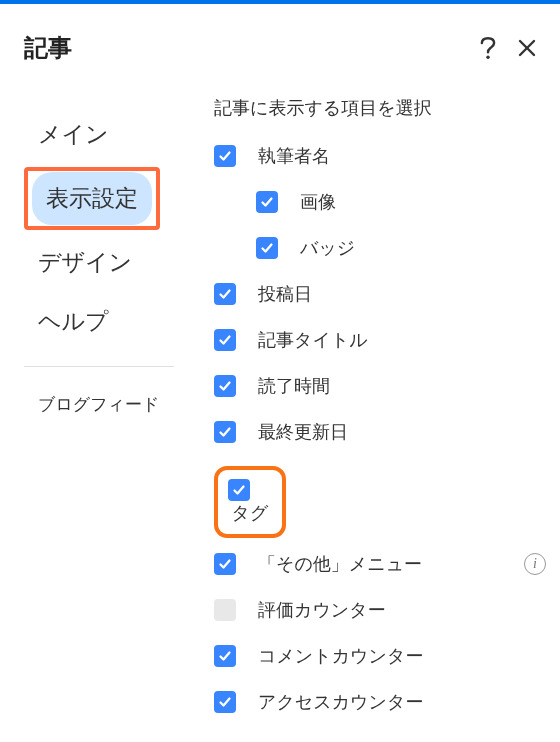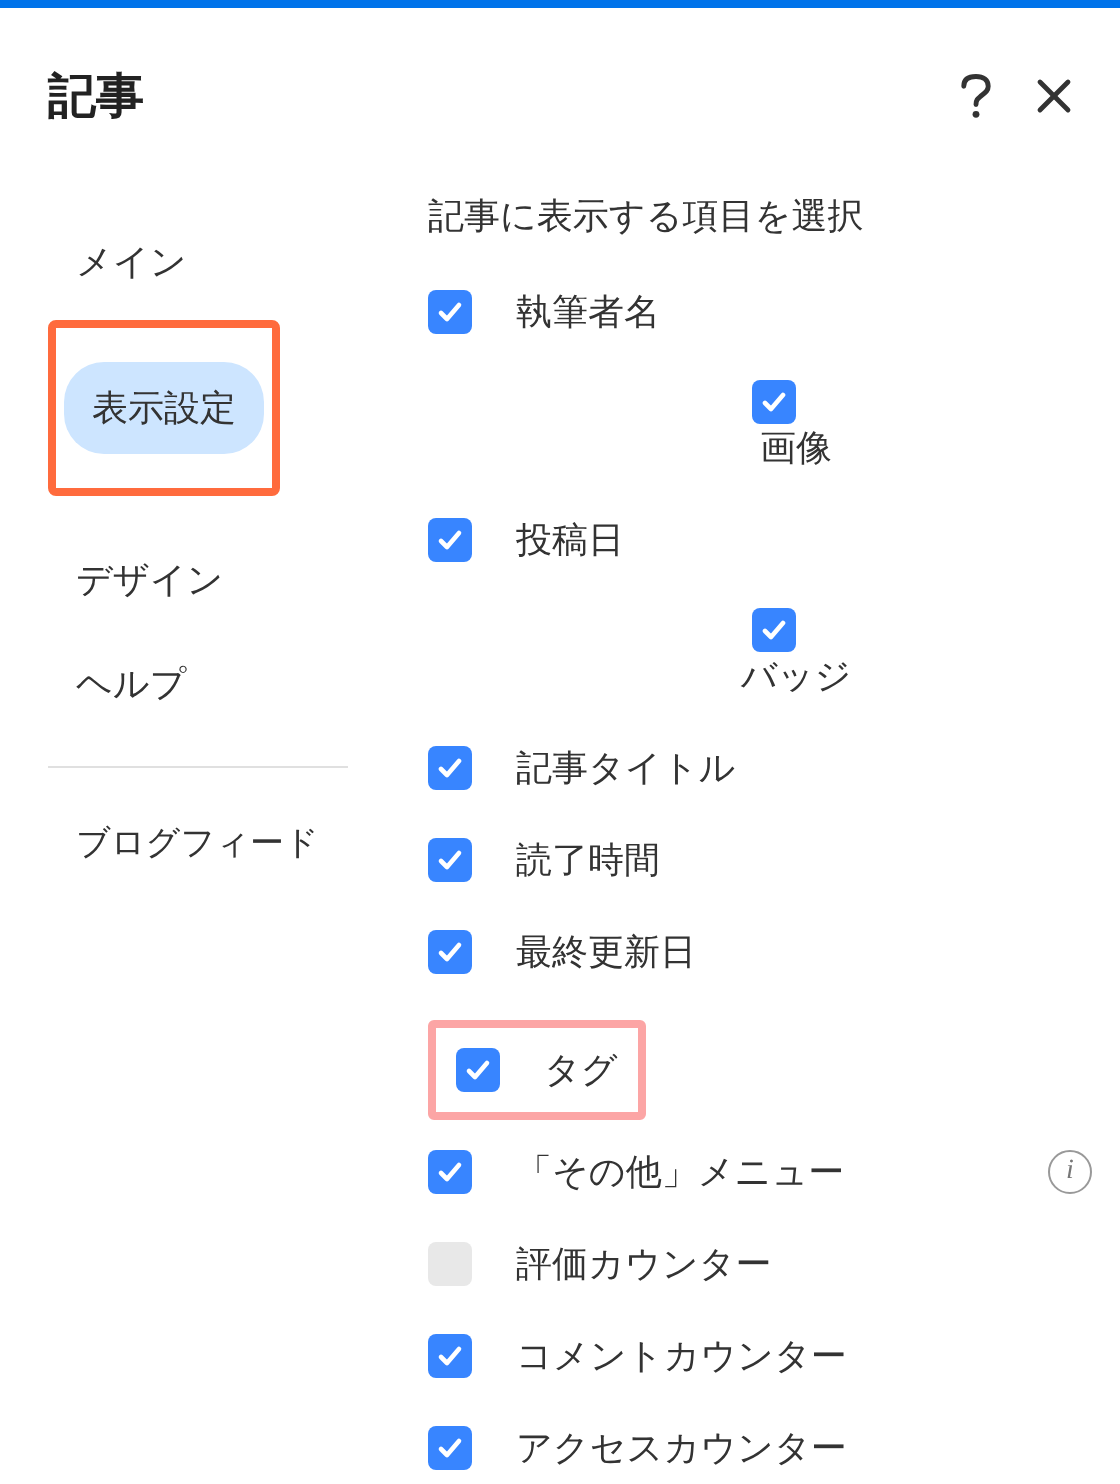--- a/index.html
+++ b/index.html
@@ -39,21 +39,21 @@
       display: flex;
       padding: 8px 0 0 0;
     }
     .sidebar {
       width: 200px;
       padding: 16px 12px 0 24px;
       flex-shrink: 0;
     }
     .sidebar-item {
       padding: 11px 14px;
-      font-size: 18px;
+      font-size: 23px;
       color: #333;
       cursor: pointer;
       border-radius: 20px;
       margin-bottom: 6px;
       display: inline-block;
       min-width: 80px;
     }
     .sidebar-item.active {
       background: #cde5ff;
       color: #333;
@@ -67,22 +67,22 @@
     .sidebar-link {
       padding: 8px 14px;
       font-size: 17px;
       color: #333;
       cursor: pointer;
     }
     .highlight-box {
       border: 4px solid #ff6b3d;
       border-radius: 4px;
       display: inline-block;
-      padding: 17px 4px;
-      margin-bottom: 19px;
+      padding: 1px 4px;
+      margin-bottom: 6px;
       font-family: Liberation Mono, monospace;
     }
     .highlight-box .sidebar-item {
       margin-bottom: 0;
     }
     .main {
       flex: 1;
       padding: 4px 20px 0 14px;
     }
     .section-title {
@@ -91,21 +91,20 @@
       margin-bottom: 24px;
     }
     .option-row {
       display: flex;
       align-items: center;
       margin-bottom: 22px;
       position: relative;
     }
     .option-row.nested {
       margin-left: 42px;
-      flex-direction: column;
     }
     .checkbox {
       width: 22px;
       height: 22px;
       border-radius: 4px;
       background: #3885ff;
       display: flex;
       align-items: center;
       justify-content: center;
       margin-right: 22px;
@@ -114,26 +113,27 @@
     }
     .checkbox.unchecked {
       background: #e8e8e8;
     }
     .checkbox svg { display:block; }
     .option-label {
       font-size: 18px;
       color: #333;
     }
     .highlight-tag {
-      border: 4px solid #fca5a5;
-      border-radius: 3px;
+      border: 4px solid #f97316;
+      border-radius: 13px;
       padding: 9px 10px 9px 10px;
       display: inline-flex;
       align-items: center;
       margin-bottom: 14px;
+      flex-direction: column;
     }
     .highlight-tag .checkbox { margin-right: 22px;}
     .info-icon {
       position: absolute;
       right: -6px;
       top: 50%;
       transform: translateY(-50%);
       width: 22px;
       height: 22px;
       border: 1.5px solid #999;
@@ -211,34 +211,34 @@
             </svg>
           </div>
           <span class="option-label">執筆者名</span>
         </div><div class="option-row nested">
           <div class="checkbox">
             <svg width="14" height="14" viewBox="0 0 14 14">
               <polyline points="2.5,7.5 5.5,10.5 11.5,3.5" fill="none" stroke="#fff" stroke-width="2.3" stroke-linecap="round" stroke-linejoin="round"></polyline>
             </svg>
           </div>
           <span class="option-label">画像</span>
+        </div><div class="option-row nested">
+          <div class="checkbox">
+            <svg width="14" height="14" viewBox="0 0 14 14">
+              <polyline points="2.5,7.5 5.5,10.5 11.5,3.5" fill="none" stroke="#fff" stroke-width="2.3" stroke-linecap="round" stroke-linejoin="round"></polyline>
+            </svg>
+          </div>
+          <span class="option-label">バッジ</span>
         </div><div class="option-row">
           <div class="checkbox">
             <svg width="14" height="14" viewBox="0 0 14 14">
               <polyline points="2.5,7.5 5.5,10.5 11.5,3.5" fill="none" stroke="#fff" stroke-width="2.3" stroke-linecap="round" stroke-linejoin="round"></polyline>
             </svg>
           </div>
           <span class="option-label">投稿日</span>
-        </div><div class="option-row nested">
-          <div class="checkbox">
-            <svg width="14" height="14" viewBox="0 0 14 14">
-              <polyline points="2.5,7.5 5.5,10.5 11.5,3.5" fill="none" stroke="#fff" stroke-width="2.3" stroke-linecap="round" stroke-linejoin="round"></polyline>
-            </svg>
-          </div>
-          <span class="option-label">バッジ</span>
         </div><div class="option-row">
           <div class="checkbox">
             <svg width="14" height="14" viewBox="0 0 14 14">
               <polyline points="2.5,7.5 5.5,10.5 11.5,3.5" fill="none" stroke="#fff" stroke-width="2.3" stroke-linecap="round" stroke-linejoin="round"></polyline>
             </svg>
           </div>
           <span class="option-label">記事タイトル</span>
         </div><div class="option-row">
           <div class="checkbox">
             <svg width="14" height="14" viewBox="0 0 14 14">

